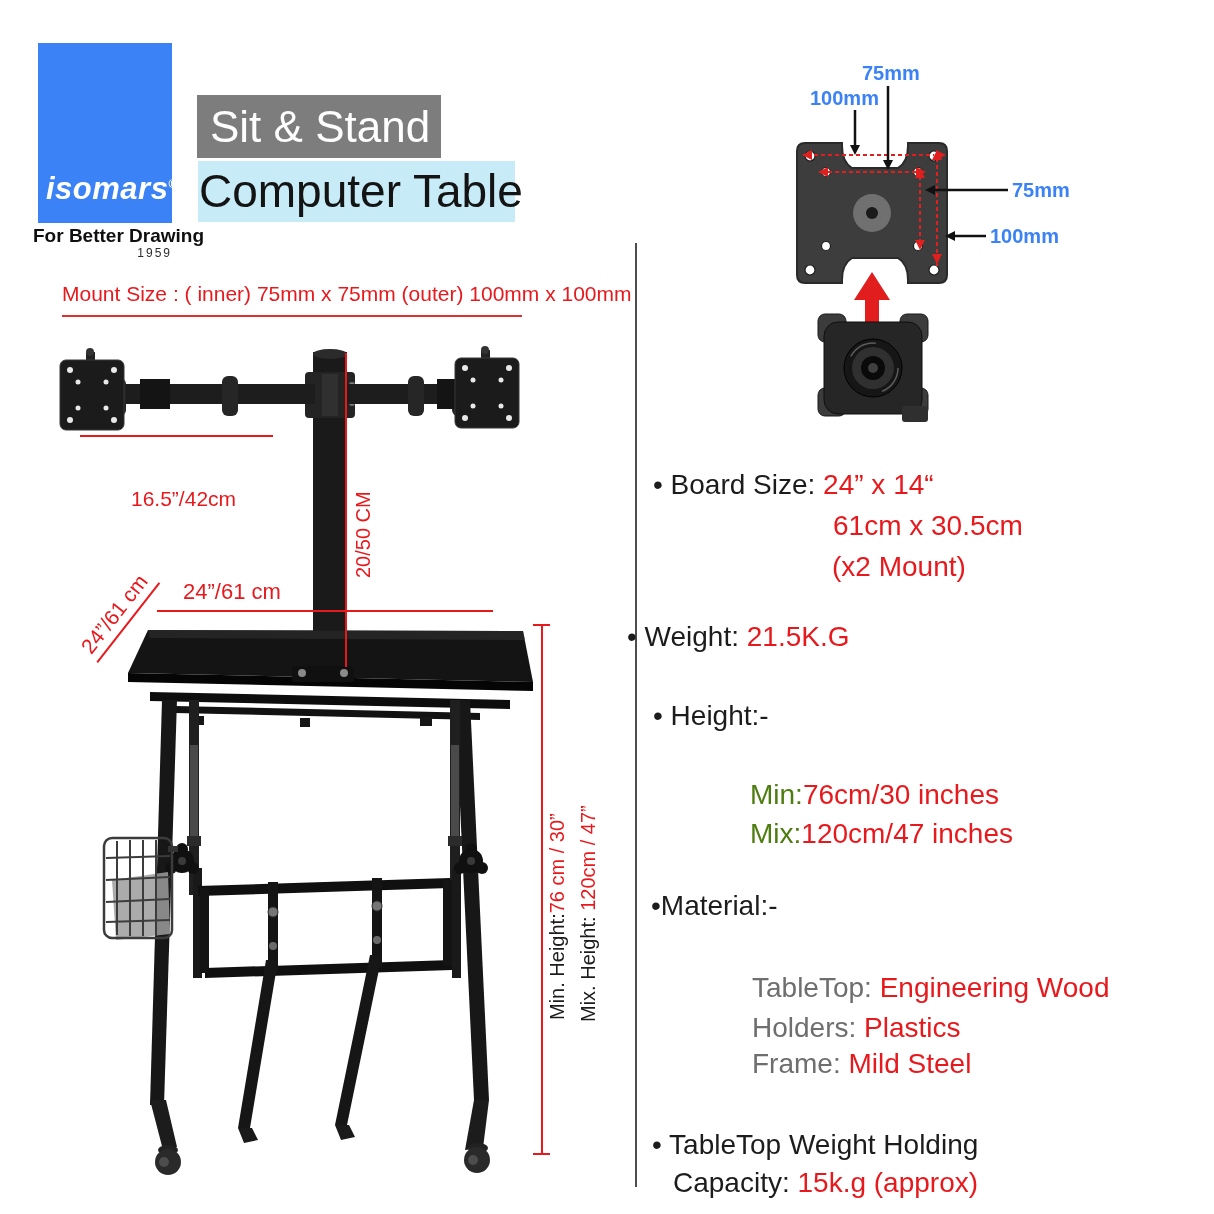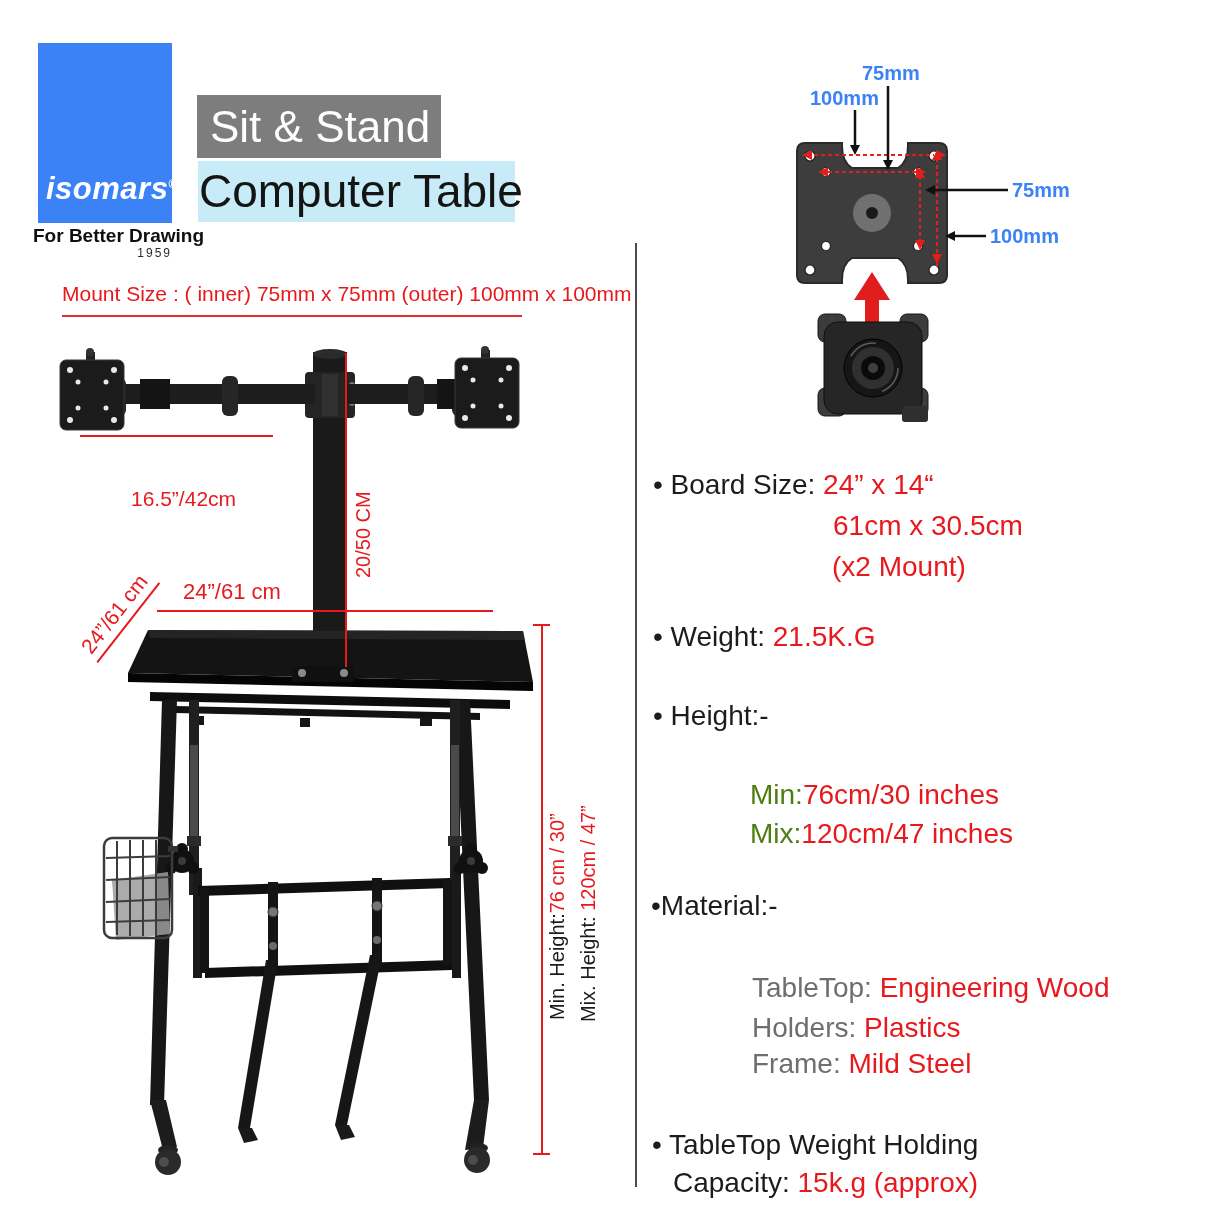--- a/index.html
+++ b/index.html
@@ -288,21 +288,21 @@
   <div class="spec" style="left:653px;top:470px;">
     <span class="k">• Board Size: </span><span class="v">24” x 14“</span>
   </div>
   <div class="spec" style="left:833px;top:511px;">
     <span class="v">61cm x 30.5cm</span>
   </div>
   <div class="spec" style="left:832px;top:552px;">
     <span class="v">(x2 Mount)</span>
   </div>
 
-  <div class="spec" style="left:653px;top:622px;text-align:right;">
+  <div class="spec" style="left:627px;top:622px;text-align:right;">
     <span class="k">• Weight: </span><span class="v">21.5K.G</span>
   </div>
 
   <div class="spec" style="left:653px;top:701px;">
     <span class="k">• Height:-</span>
   </div>
   <div class="spec" style="left:750px;top:780px;">
     <span class="kd">Min:</span><span class="v">76cm/30 inches</span>
   </div>
   <div class="spec" style="left:750px;top:819px;">

